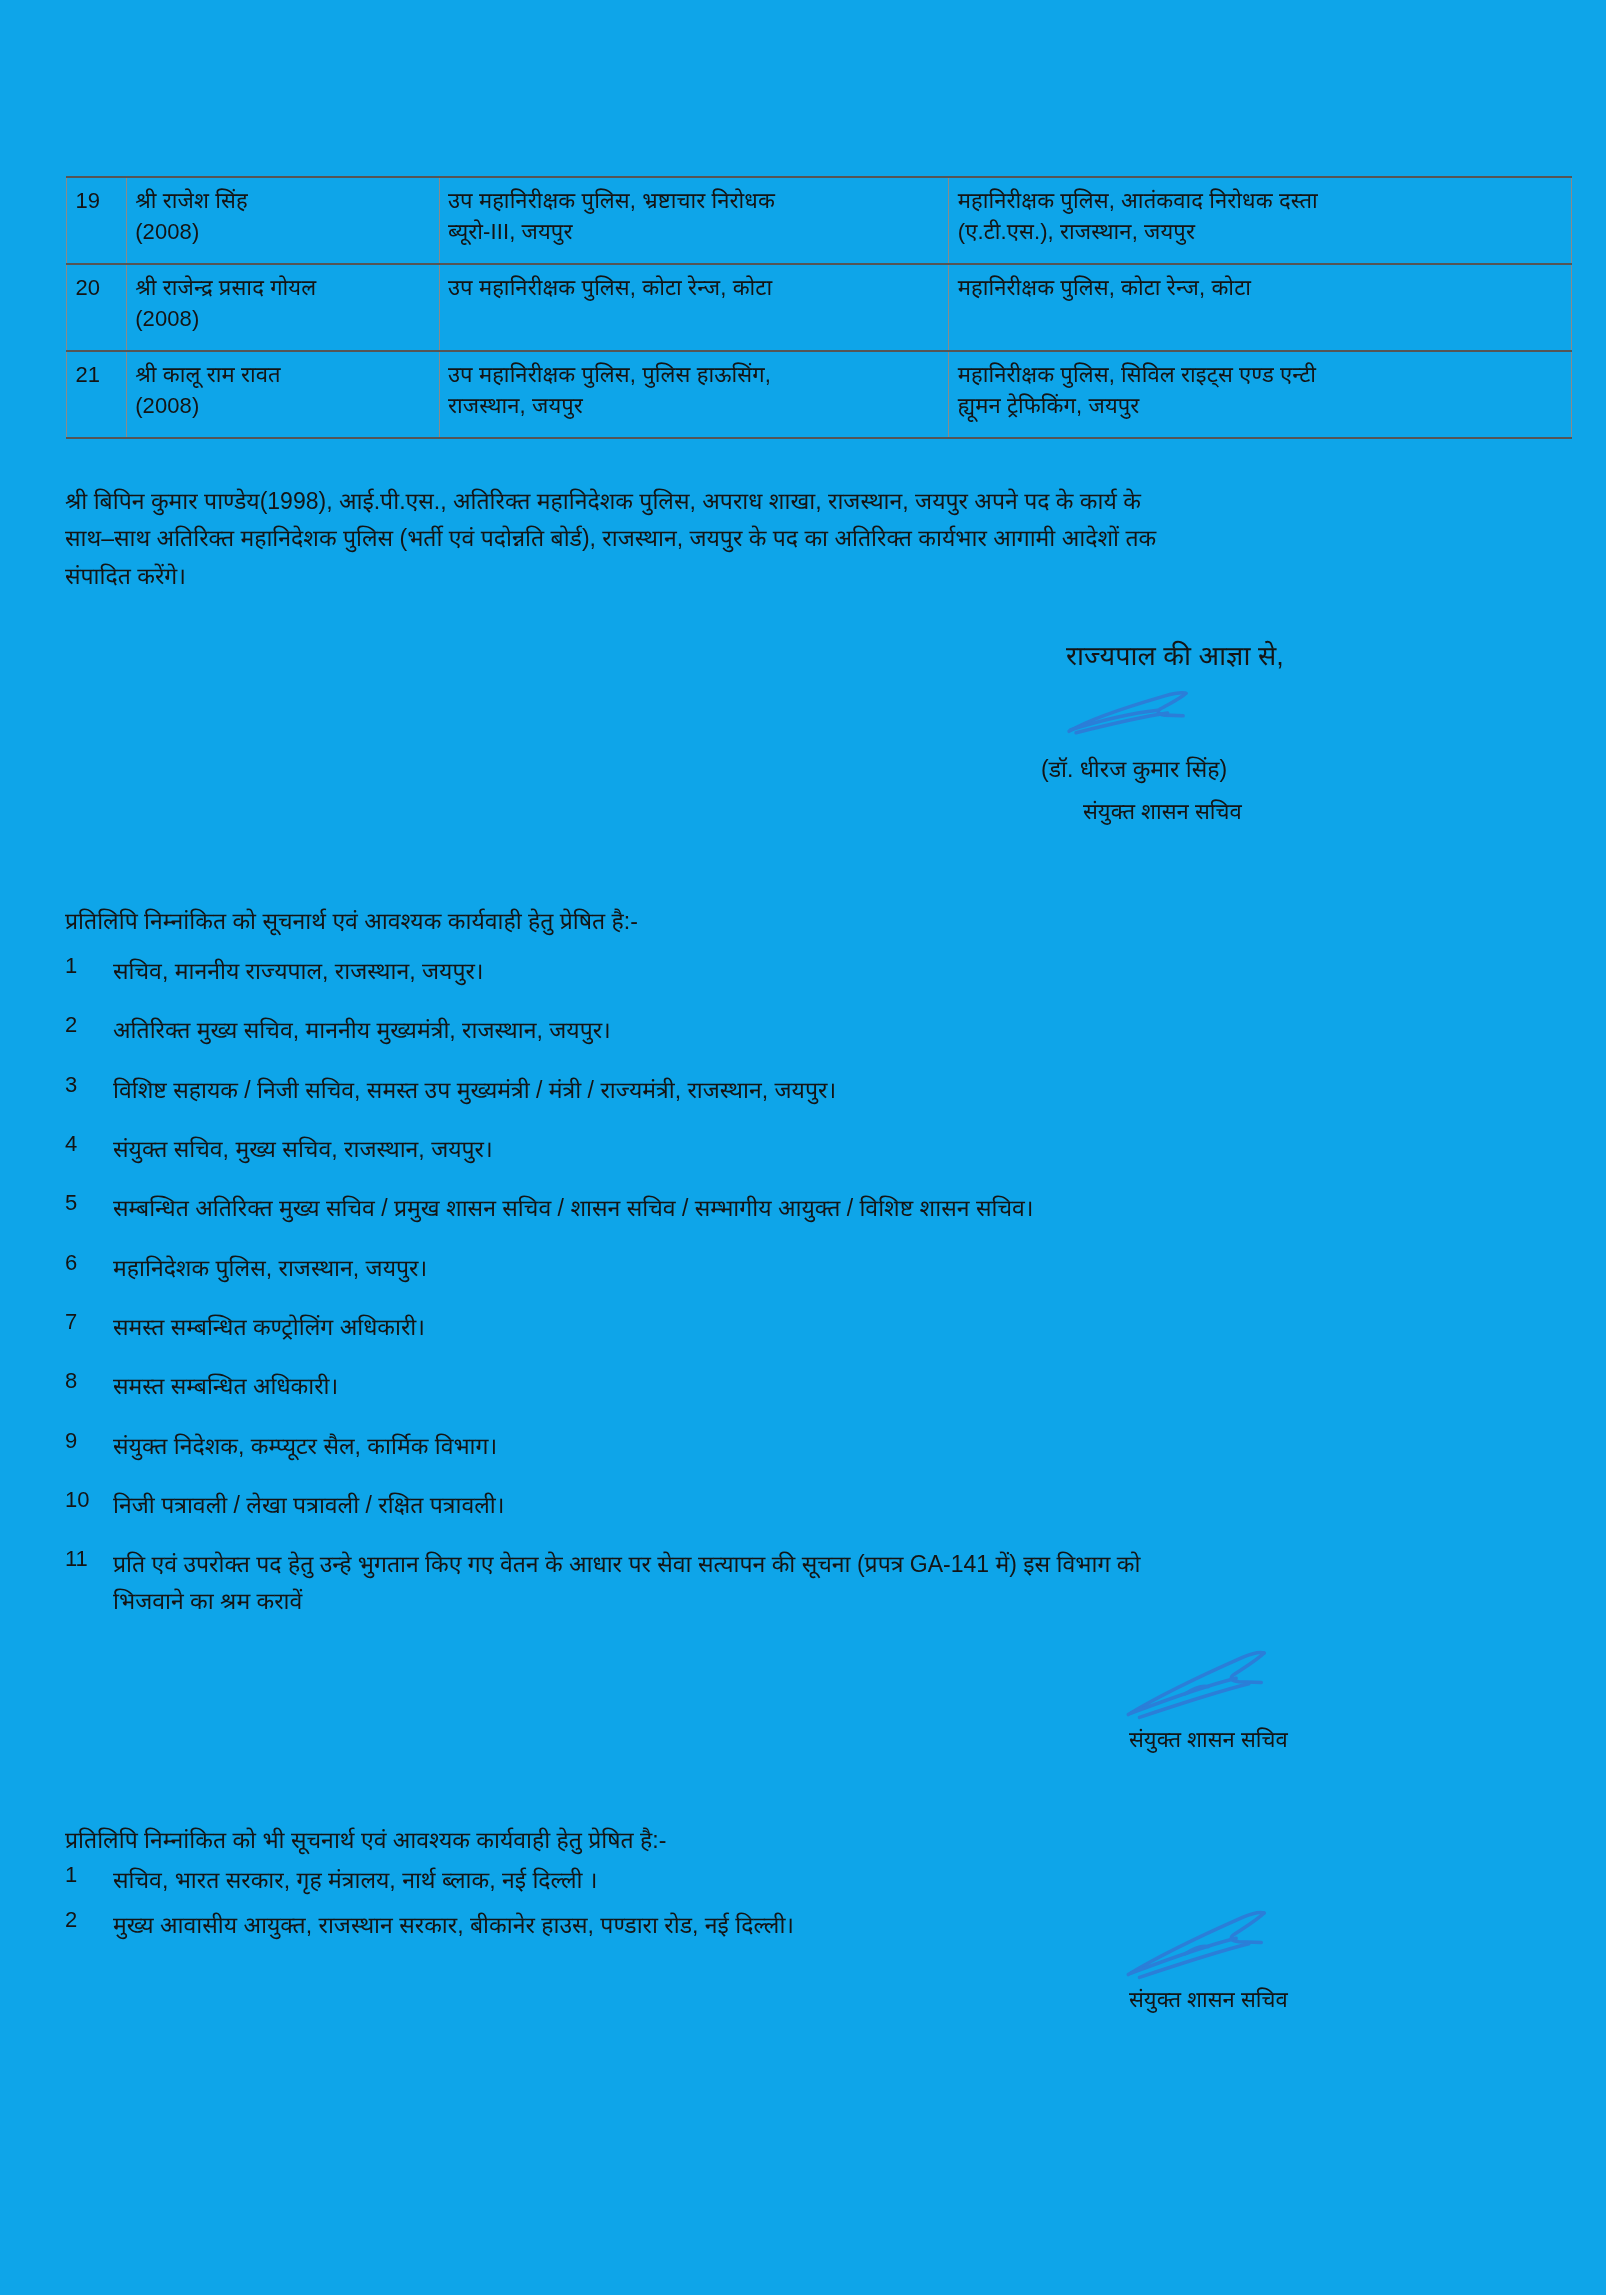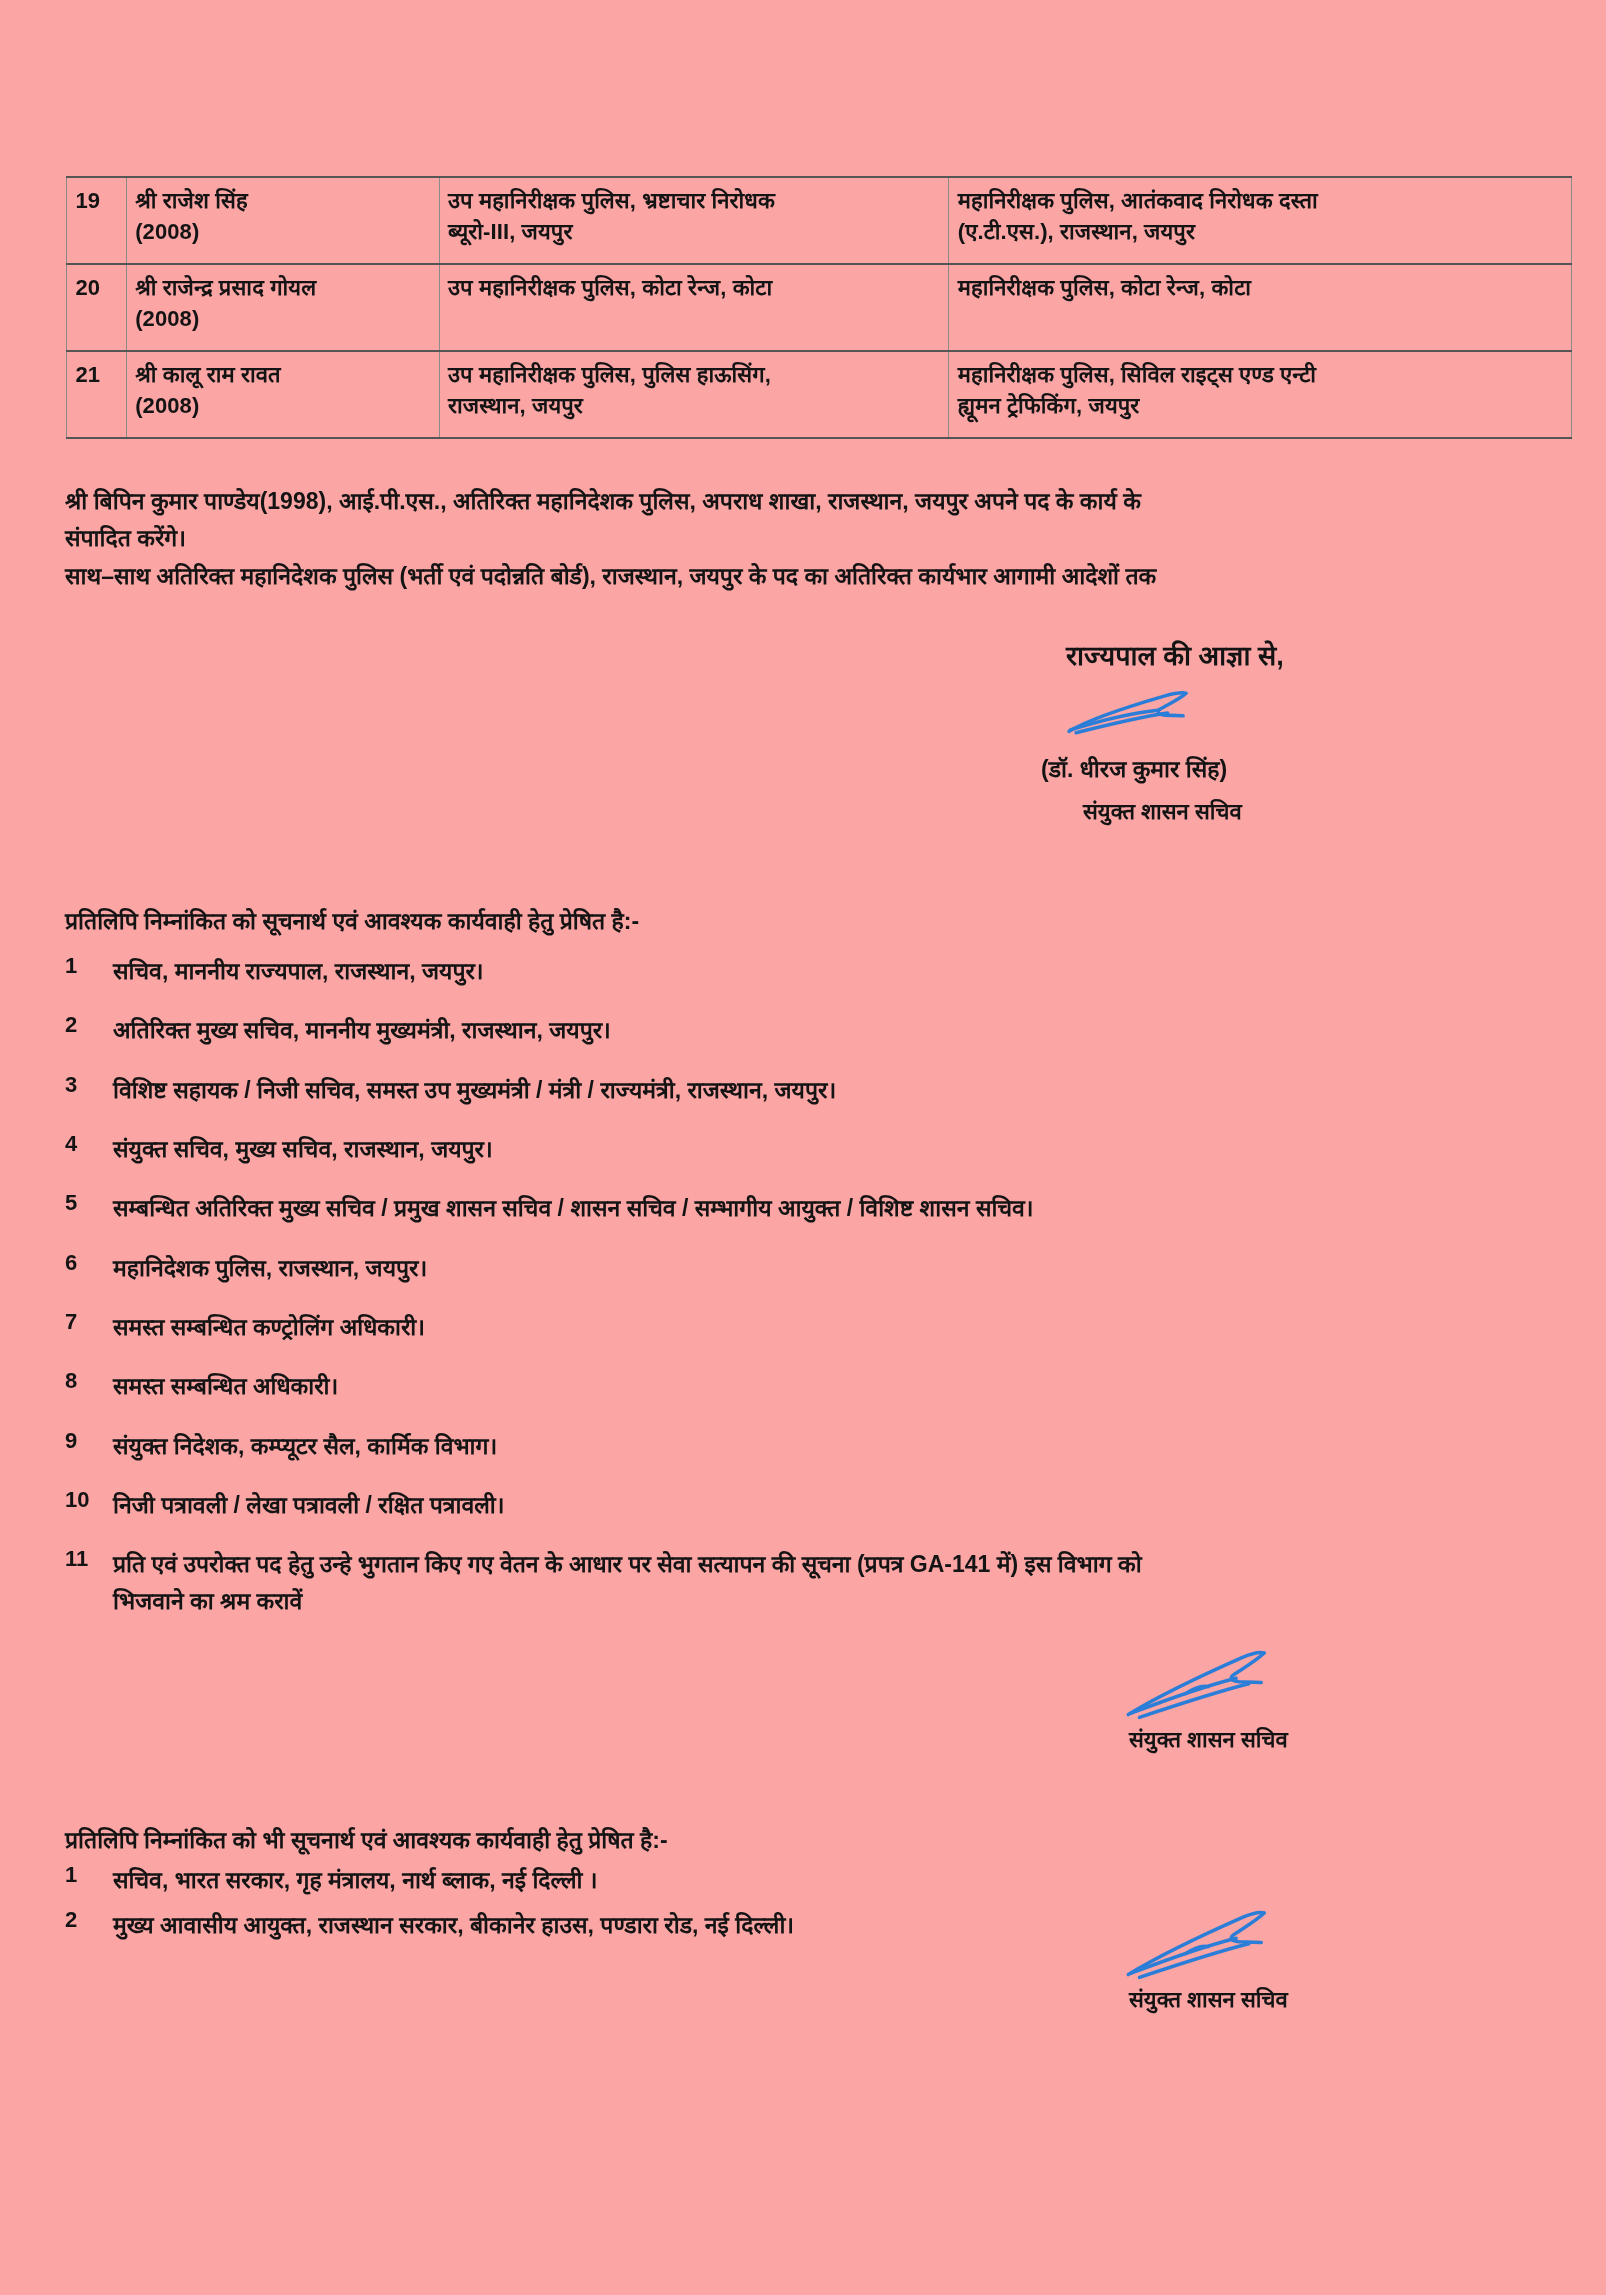--- a/index.html
+++ b/index.html
@@ -12,22 +12,21 @@
     width: 1607px;
     height: 2295px;
     position: relative;
     font-family: "Liberation Sans", "DejaVu Sans", sans-serif;
     color: #141414;
     overflow: hidden;
   }
   .page {
     position: absolute;
     inset: 0;
-    background: #fca5a5;
-    font-weight: bold;
+    background: #0ea5e9;
   }
 
   
   .officer-table {
     position: absolute;
     left: 66px;
     top: 176px;
     width: 1435px;
     border-collapse: collapse;
     table-layout: fixed;
@@ -204,22 +203,22 @@
         <td class="col-to">
           <span class="cell-line">महानिरीक्षक पुलिस, सिविल राइट्स एण्ड एन्टी</span>
           <span class="cell-line">ह्यूमन ट्रेफिकिंग, जयपुर</span>
         </td>
       </tr>
     </tbody>
   </table>
 
   <div class="main-para">
     <span class="ln">श्री बिपिन कुमार पाण्डेय(1998), आई.पी.एस., अतिरिक्त महानिदेशक पुलिस, अपराध शाखा, राजस्थान, जयपुर अपने पद के कार्य के</span>
+    <span class="ln">साथ–साथ अतिरिक्त महानिदेशक पुलिस (भर्ती एवं पदोन्नति बोर्ड), राजस्थान, जयपुर के पद का अतिरिक्त कार्यभार आगामी आदेशों तक</span>
     <span class="ln">संपादित करेंगे।</span>
-    <span class="ln">साथ–साथ अतिरिक्त महानिदेशक पुलिस (भर्ती एवं पदोन्नति बोर्ड), राजस्थान, जयपुर के पद का अतिरिक्त कार्यभार आगामी आदेशों तक</span>
   </div>
 
   <div class="sig-block-1">
     <div class="sig-by">राज्यपाल की आज्ञा से,</div>
     <div class="sig-svg-wrap">
       <svg width="169" height="55" viewBox="0 0 240 78" aria-hidden="true">
         <g fill="none" stroke="#2b7ed8" stroke-width="5" stroke-linecap="round" stroke-linejoin="round">
           <path d="M10 70 C 40 52, 90 36, 145 20 C 160 16, 170 14, 176 16"></path>
           <path d="M176 16 C 168 24, 150 32, 140 38 C 134 42, 136 46, 146 47 L 172 48"></path>
           <path d="M12 68 C 50 56, 100 44, 136 40"></path>

